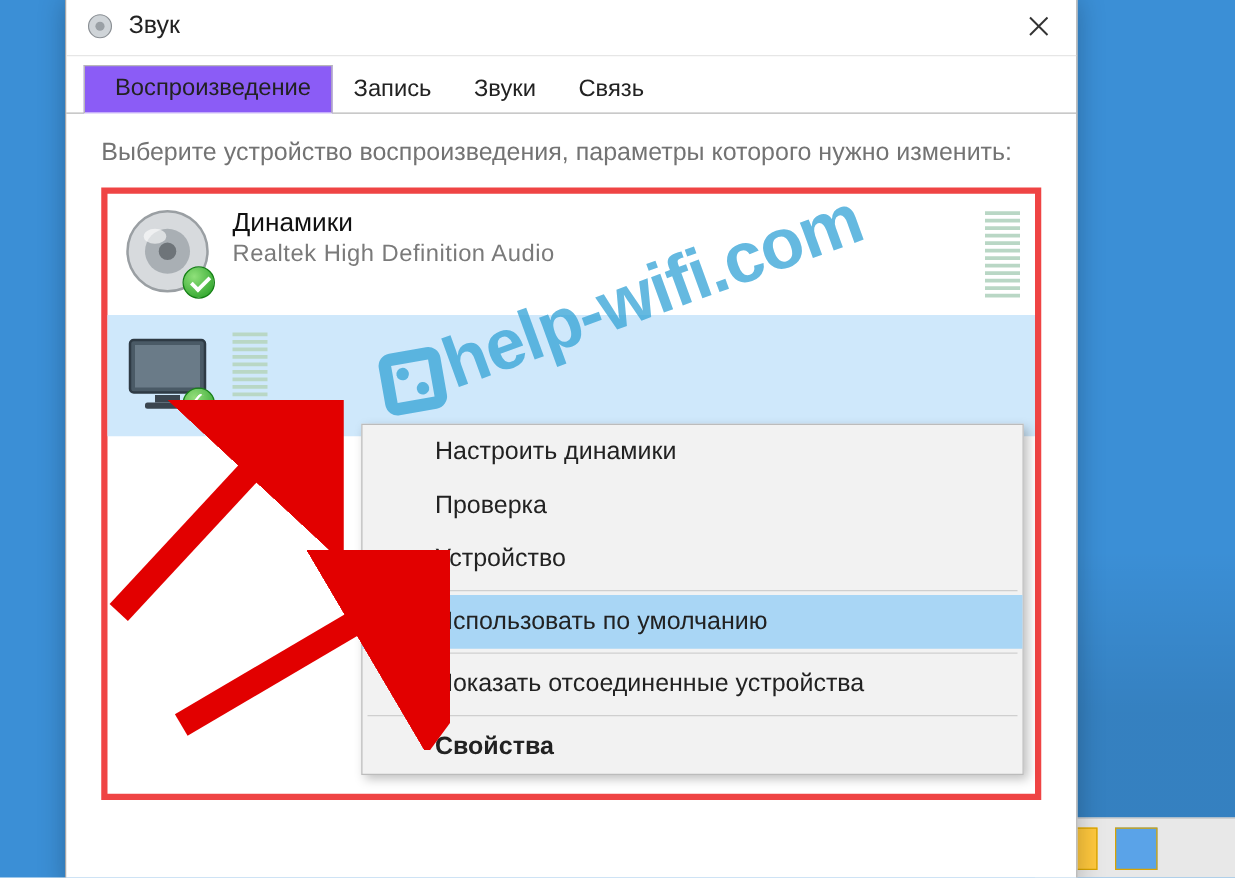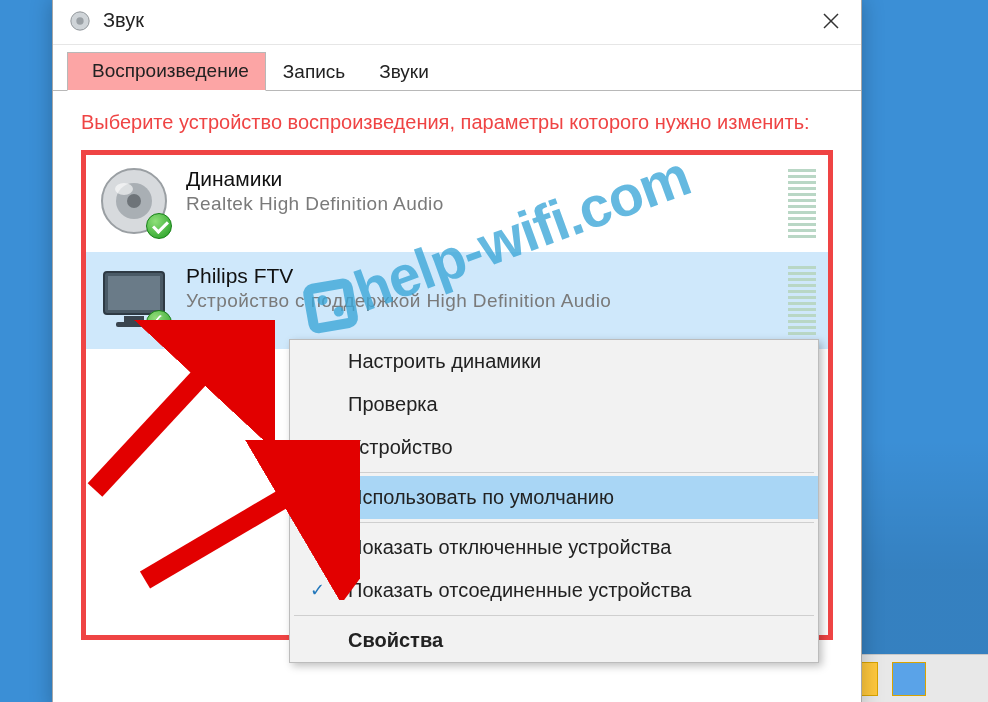--- a/index.html
+++ b/index.html
@@ -78,30 +78,30 @@
     font-size: 19px;
     color: #222;
     border: 1px solid transparent;
     border-bottom: none;
     position: relative;
     top: 1px;
     cursor: pointer;
   }
   .tab.active {
     border-color: #b8b8b8;
-    background: #fca5a5;
+    background: #8b5cf6;
     border-bottom: 1px solid #fff;
     padding-left: 24px;
   }
   .content {
     padding: 18px 28px 0 28px;
   }
   .instruction {
     font-size: 20px;
-    color: #ef4444;
+    color: #737373;
     line-height: 1.35;
     margin-bottom: 14px;
   }
   .device-list {
     border: 5px solid #ef4444;
     background: #fff;
     height: 490px;
     position: relative;
   }
   .device {
@@ -237,20 +237,21 @@
         <line x1="1" y1="1" x2="15" y2="15" stroke="#333" stroke-width="1.5"></line>
         <line x1="15" y1="1" x2="1" y2="15" stroke="#333" stroke-width="1.5"></line>
       </svg>
     </div>
   </div>
 
   <div class="tabs">
     <div class="tab active">Воспроизведение</div>
     <div class="tab">Запись</div>
     <div class="tab">Звуки</div>
+    <div class="tab">Связь</div>
   </div>
 
   <div class="content">
     <div class="instruction">Выберите устройство воспроизведения, параметры которого нужно изменить:</div>
 
     <div class="device-list">
 
       <div class="device">
         <div class="dev-icon">
           <svg viewBox="0 0 72 72" width="72" height="72">
@@ -284,25 +285,20 @@
       <div class="device selected">
         <div class="dev-icon">
           <svg viewBox="0 0 72 72" width="72" height="72">
             <rect x="6" y="10" width="60" height="42" rx="3" fill="#4a5a66" stroke="#2e3a44" stroke-width="2"></rect>
             <rect x="10" y="14" width="52" height="34" fill="#6a7b88"></rect>
             <rect x="26" y="54" width="20" height="6" fill="#3a454f"></rect>
             <rect x="18" y="60" width="36" height="5" rx="2" fill="#3a454f"></rect>
           </svg>
           <div class="badge phone"></div>
         </div>
-        <div class="dev-info">
-          <div class="dev-name">Philips FTV</div>
-          <div class="dev-line">Устройство с поддержкой High Definition Audio</div>
-          <div class="dev-line" style="visibility:hidden">Устройство по умолчанию</div>
-        </div>
         <div class="level-meter">
           <span></span>
             <span></span>
             <span></span>
             <span></span>
             <span></span>
             <span></span>
             <span></span>
             <span></span>
             <span></span>
@@ -312,21 +308,20 @@
         </div>
       </div>
 
       <div class="context-menu">
         <div class="menu-item">Настроить динамики</div>
         <div class="menu-item">Проверка</div>
         <div class="menu-item">Устройство</div>
         <div class="menu-sep"></div>
         <div class="menu-item highlight">Использовать по умолчанию</div>
         <div class="menu-sep"></div>
-        <div class="menu-item">Показать отключенные устройства</div>
         <div class="menu-item">
           <span class="menu-check">✓</span>
           <span>Показать отсоединенные устройства</span>
         </div>
         <div class="menu-sep"></div>
         <div class="menu-item bold">Свойства</div>
       </div>
 
     </div>
   </div>

